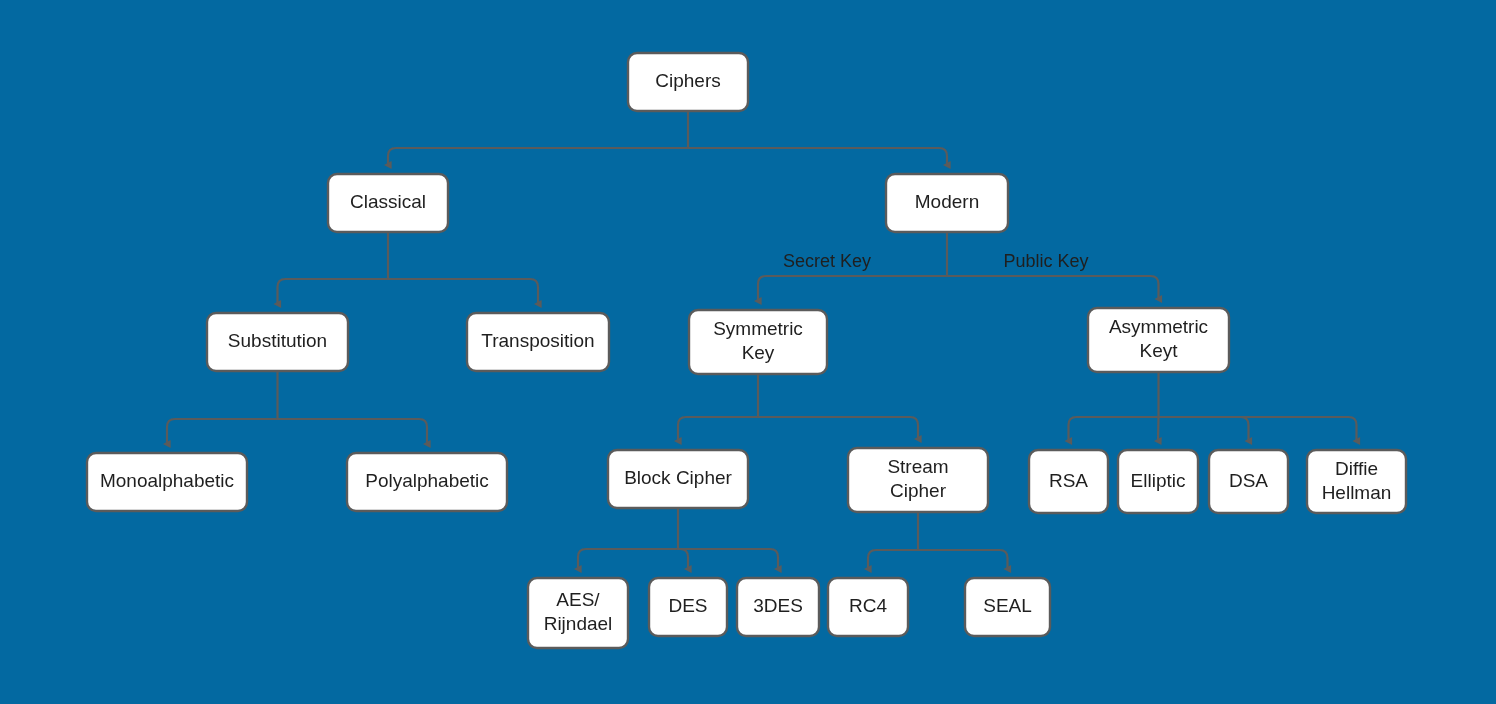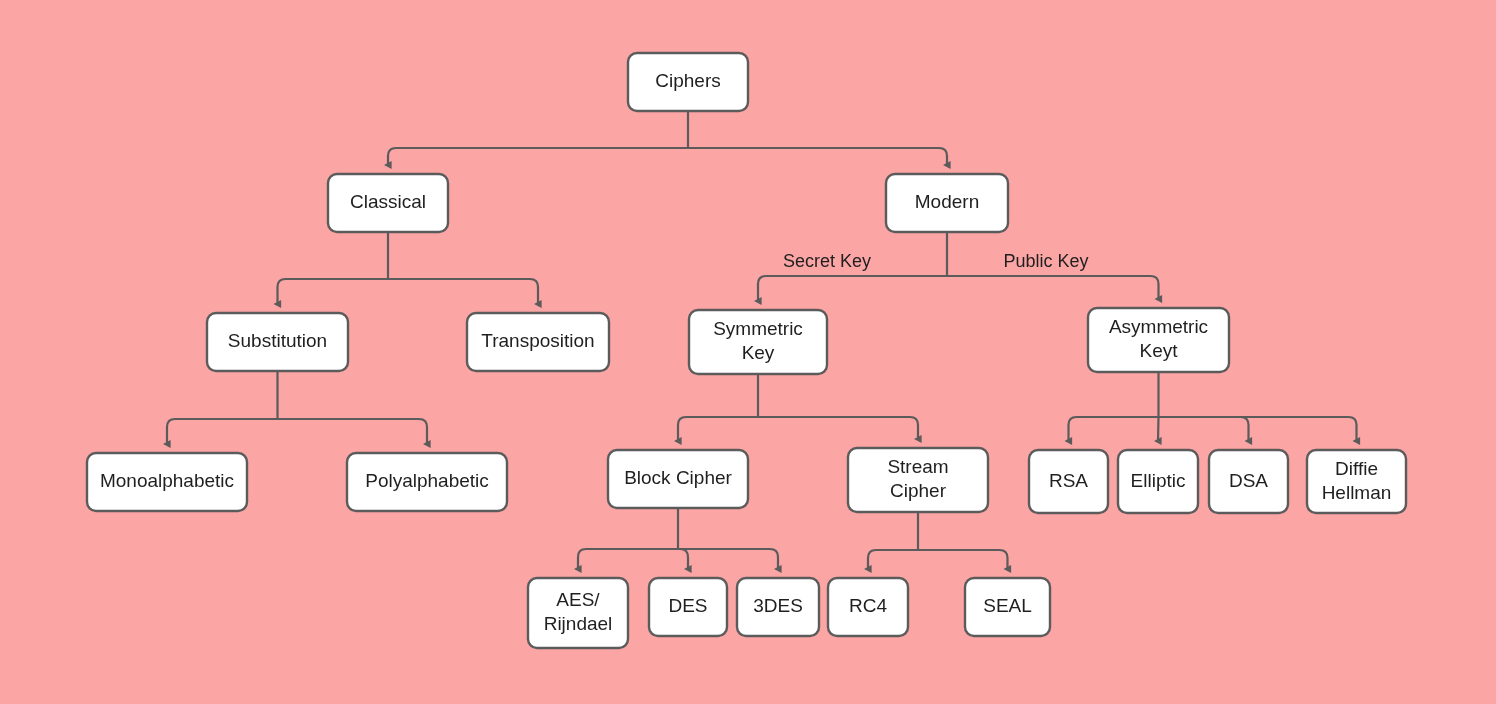--- a/index.html
+++ b/index.html
@@ -11,21 +11,21 @@
   body {
     width: 1496px;
     height: 704px;
     overflow: hidden;
     font-family: "Liberation Sans", sans-serif;
   }
   #diagram-root {
     position: relative;
     width: 1496px;
     height: 704px;
-    background: #fca5a5;
+    background: #0369a1;
   }
   svg#diagram-svg {
     position: absolute;
     top: 0;
     left: 0;
     width: 1496px;
     height: 704px;
     display: block;
   }
   .node-rect {

